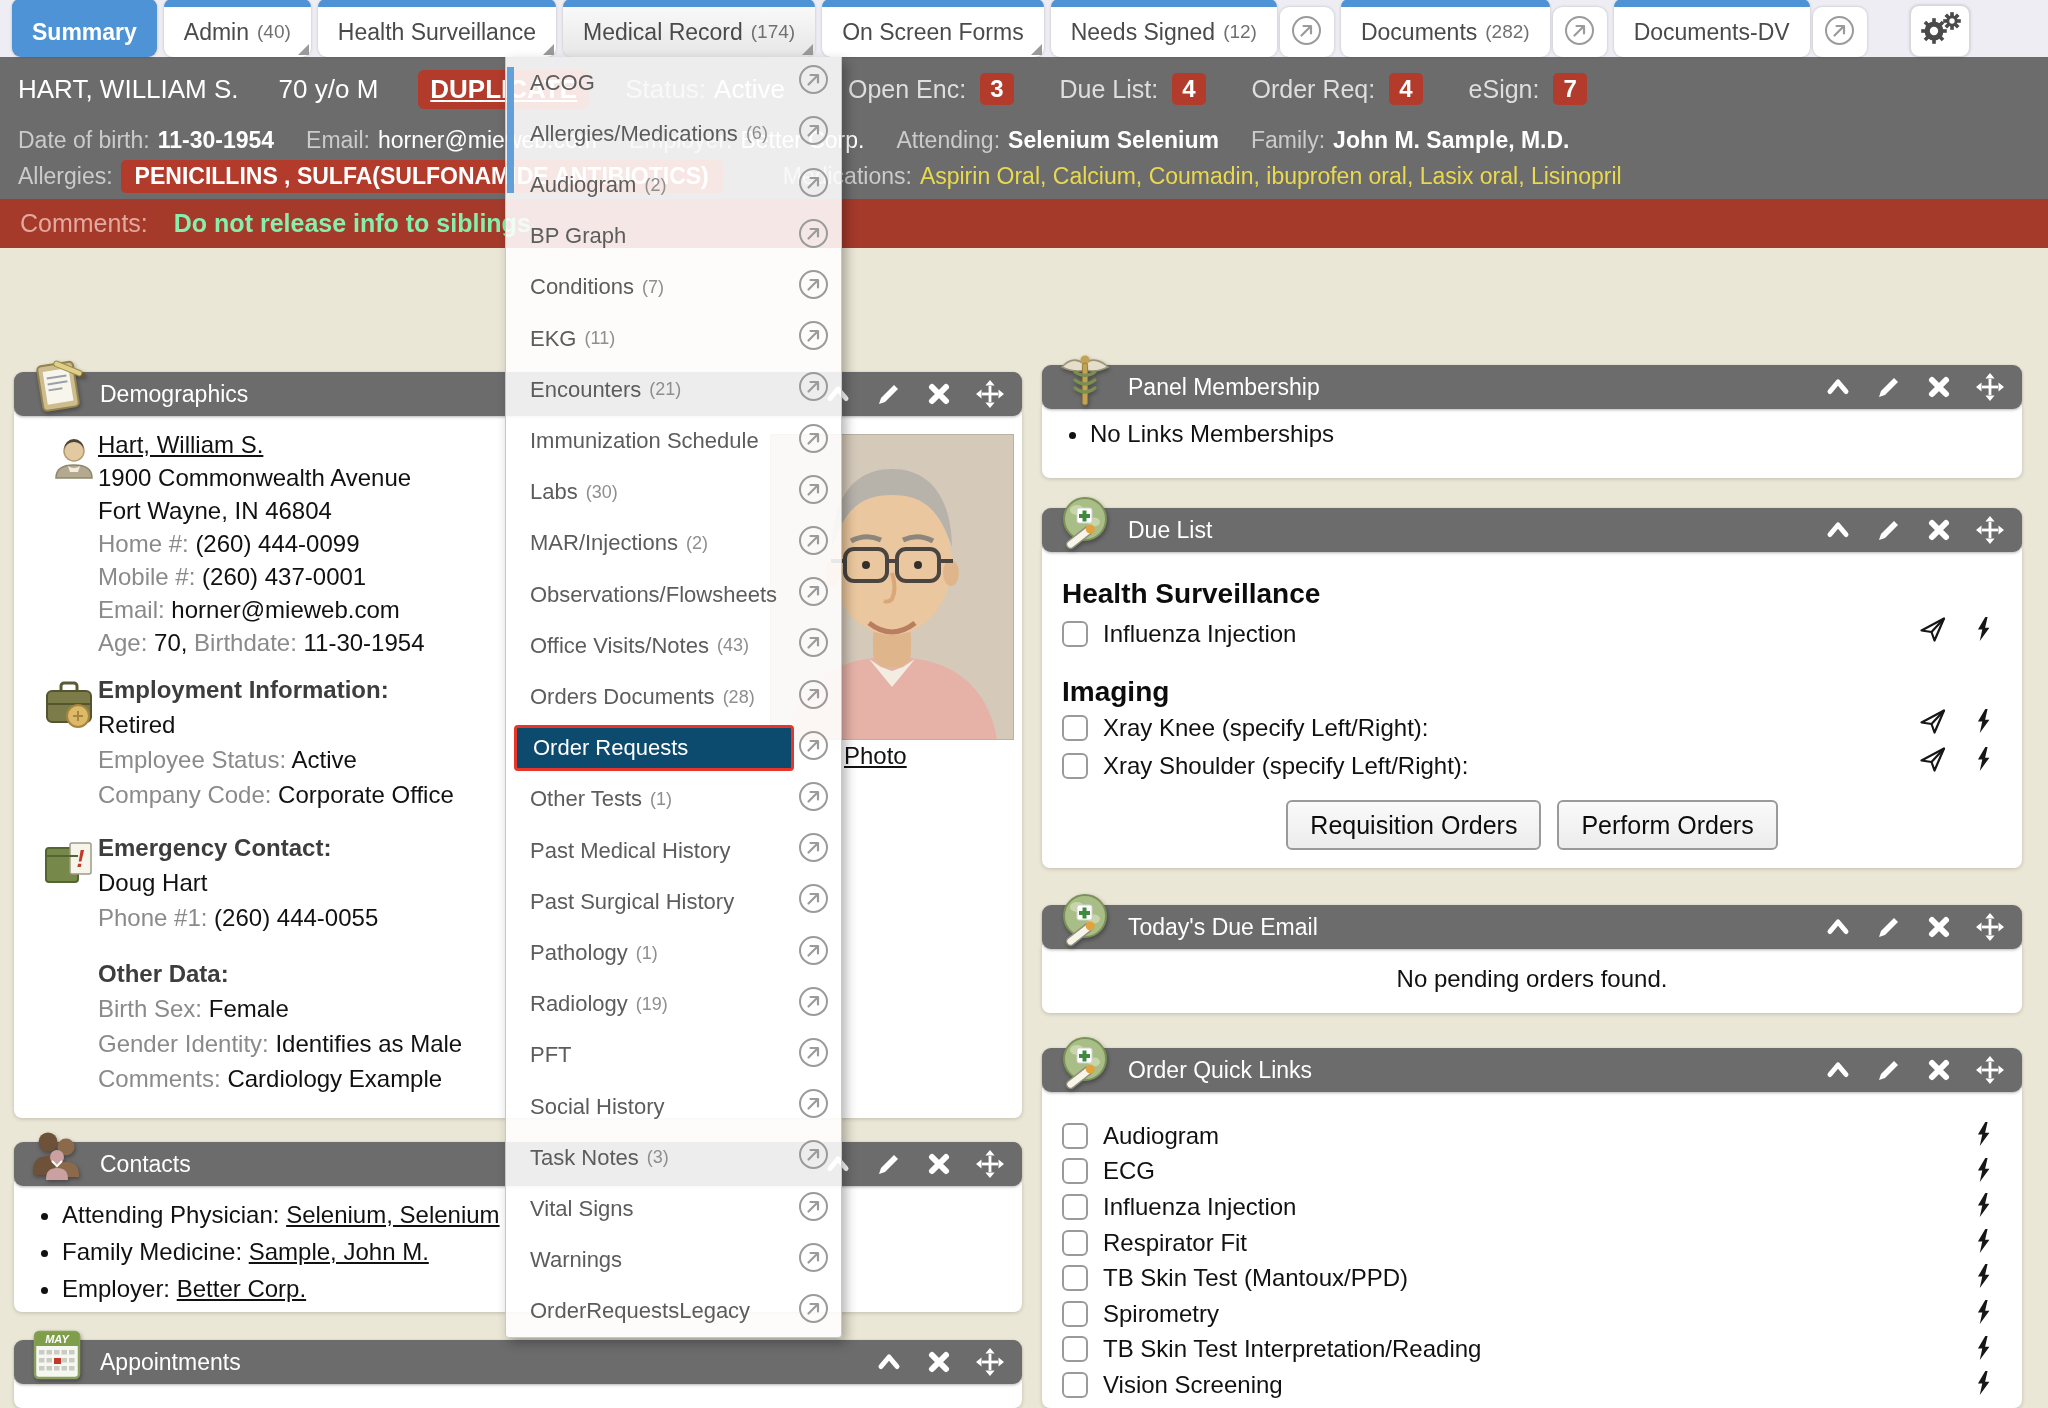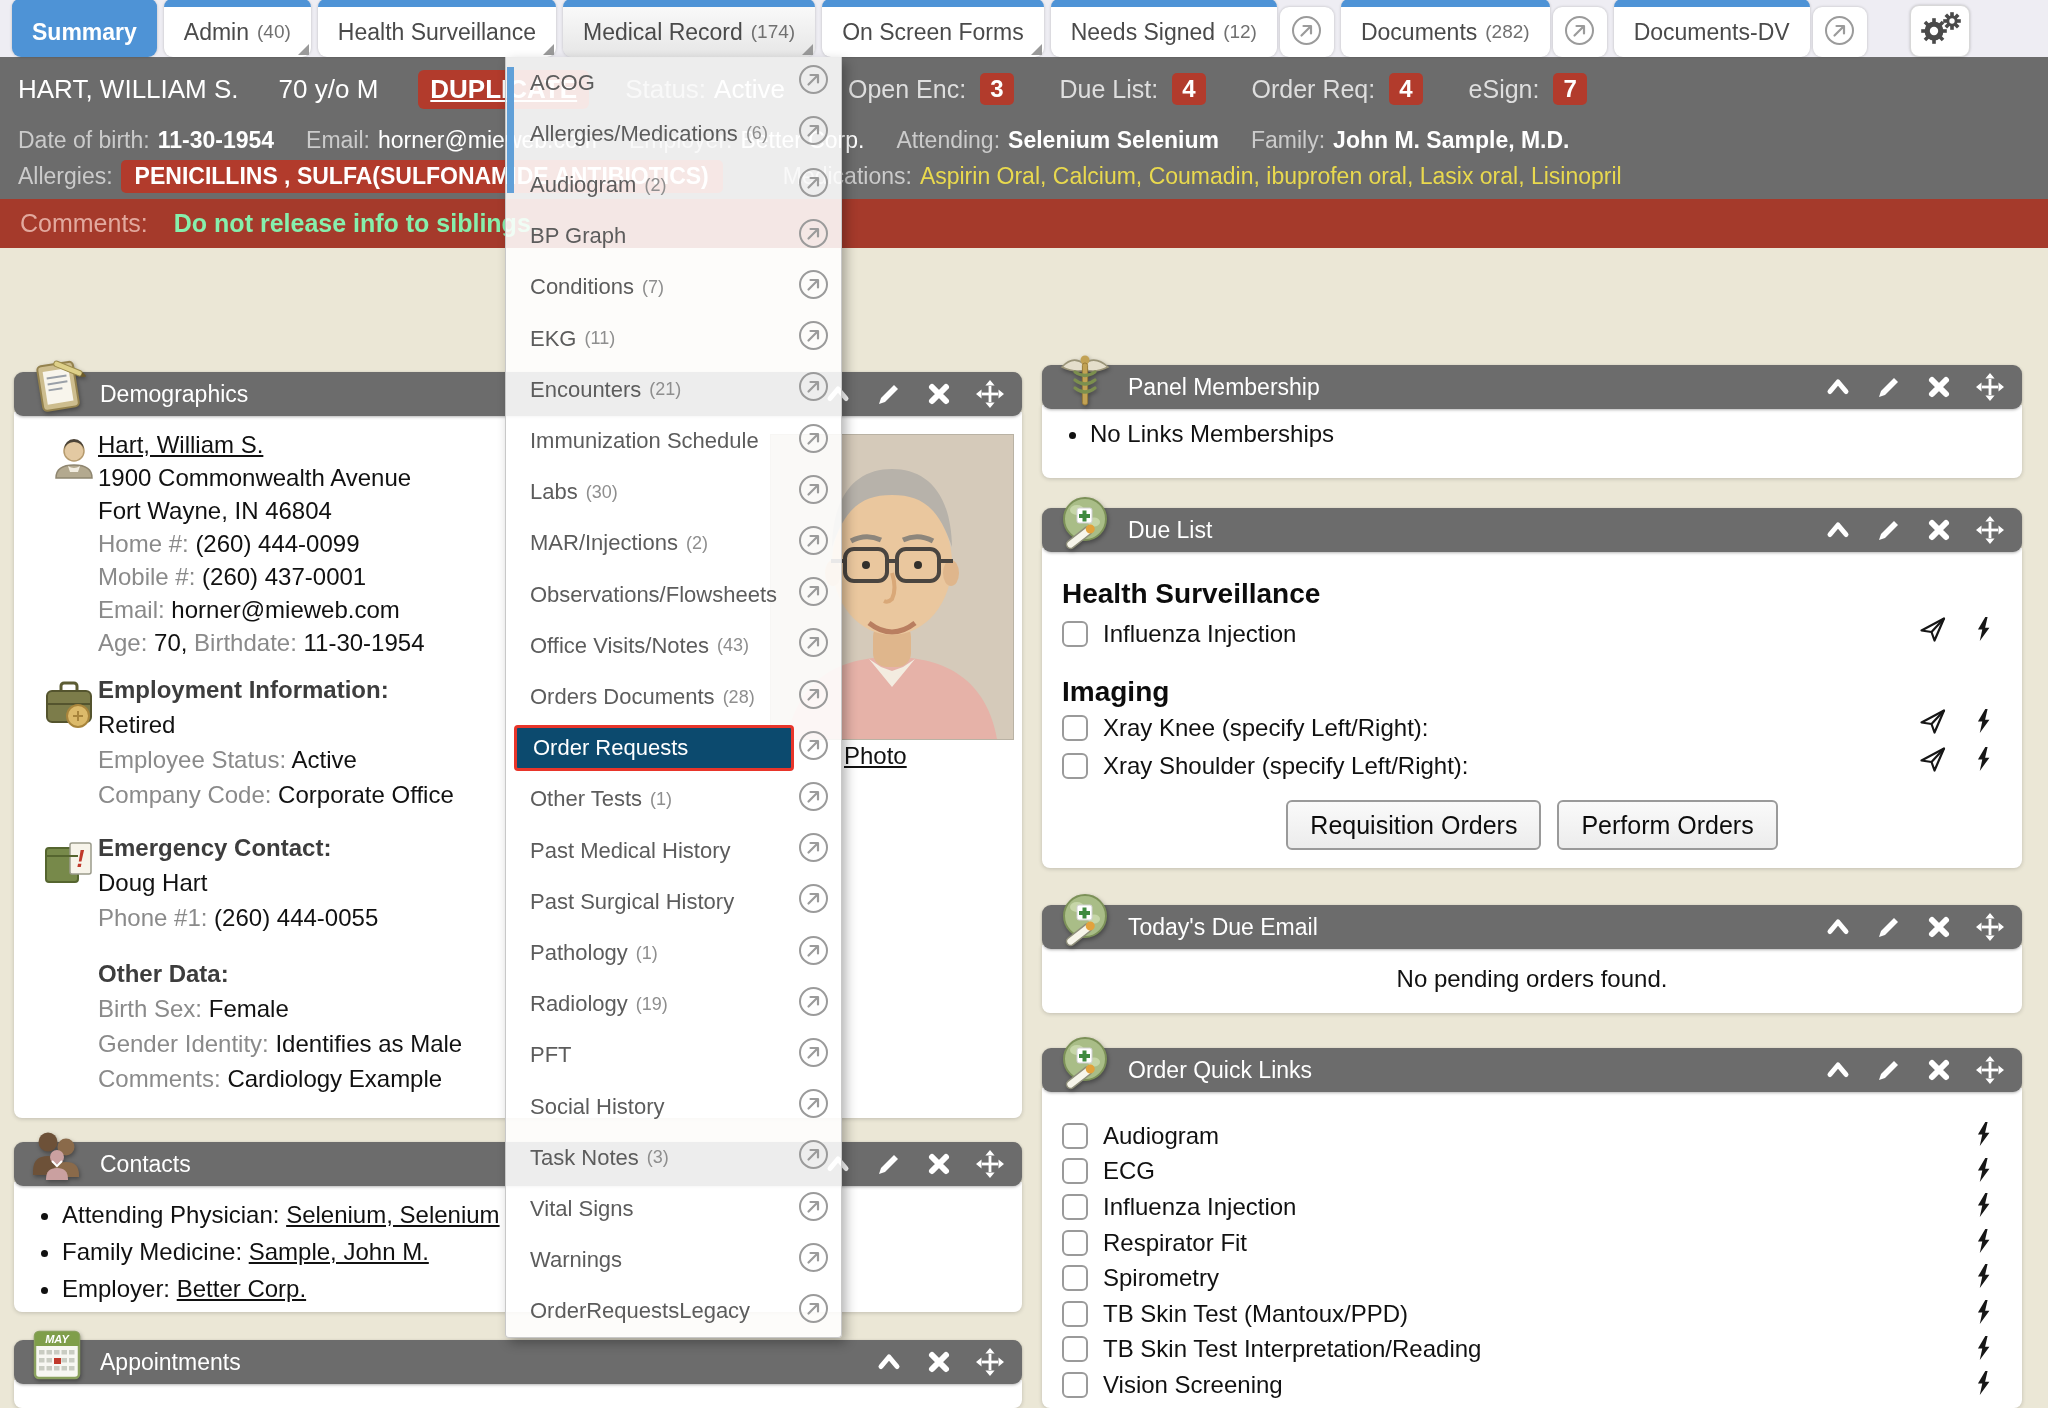--- a/index.html
+++ b/index.html
@@ -651,28 +651,28 @@
           </div>
           <div class="ql-row">
             <span class="checkbox"></span>
             <span>Respirator Fit</span>
             <span class="bolt"><i><svg width="22" height="28" viewBox="0 0 24 28">
                   <path d="M14.5 1 L6.5 14.5 h4.7 L8.5 27 L19 12.5 h-4.7 L17 1 Z" fill="#161616"></path>
                 </svg></i></span>
           </div>
           <div class="ql-row">
             <span class="checkbox"></span>
-            <span>Spirometry</span>
+            <span>TB Skin Test (Mantoux/PPD)</span>
             <span class="bolt"><i><svg width="22" height="28" viewBox="0 0 24 28">
                   <path d="M14.5 1 L6.5 14.5 h4.7 L8.5 27 L19 12.5 h-4.7 L17 1 Z" fill="#161616"></path>
                 </svg></i></span>
           </div>
           <div class="ql-row">
             <span class="checkbox"></span>
-            <span>TB Skin Test (Mantoux/PPD)</span>
+            <span>Spirometry</span>
             <span class="bolt"><i><svg width="22" height="28" viewBox="0 0 24 28">
                   <path d="M14.5 1 L6.5 14.5 h4.7 L8.5 27 L19 12.5 h-4.7 L17 1 Z" fill="#161616"></path>
                 </svg></i></span>
           </div>
           <div class="ql-row">
             <span class="checkbox"></span>
             <span>TB Skin Test Interpretation/Reading</span>
             <span class="bolt"><i><svg width="22" height="28" viewBox="0 0 24 28">
                   <path d="M14.5 1 L6.5 14.5 h4.7 L8.5 27 L19 12.5 h-4.7 L17 1 Z" fill="#161616"></path>
                 </svg></i></span>

